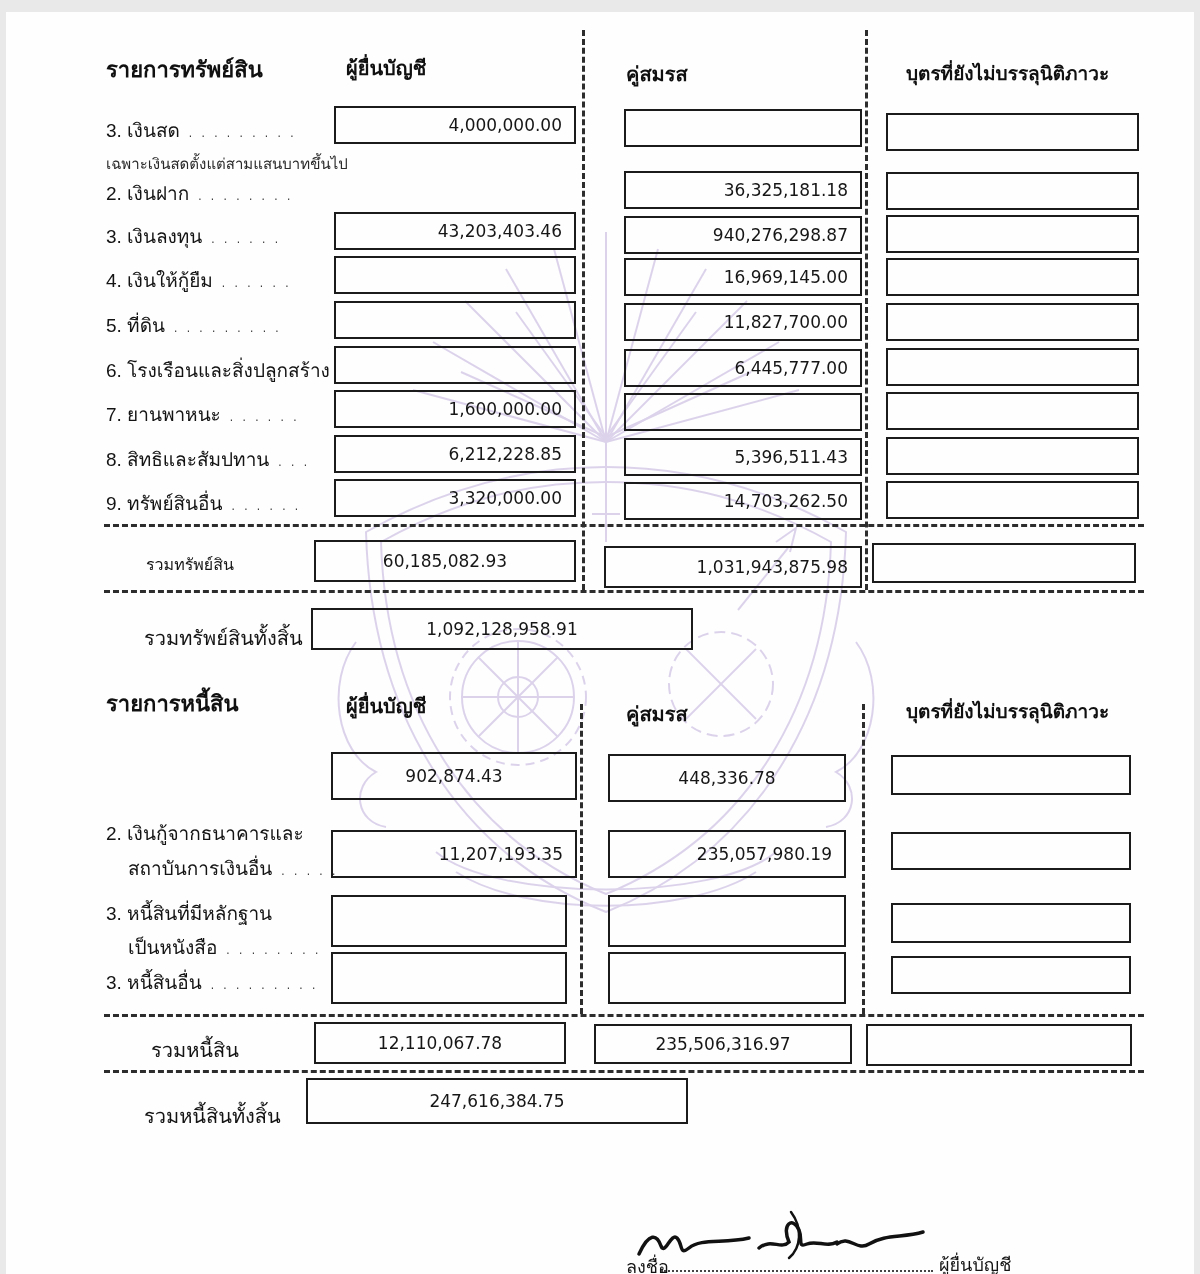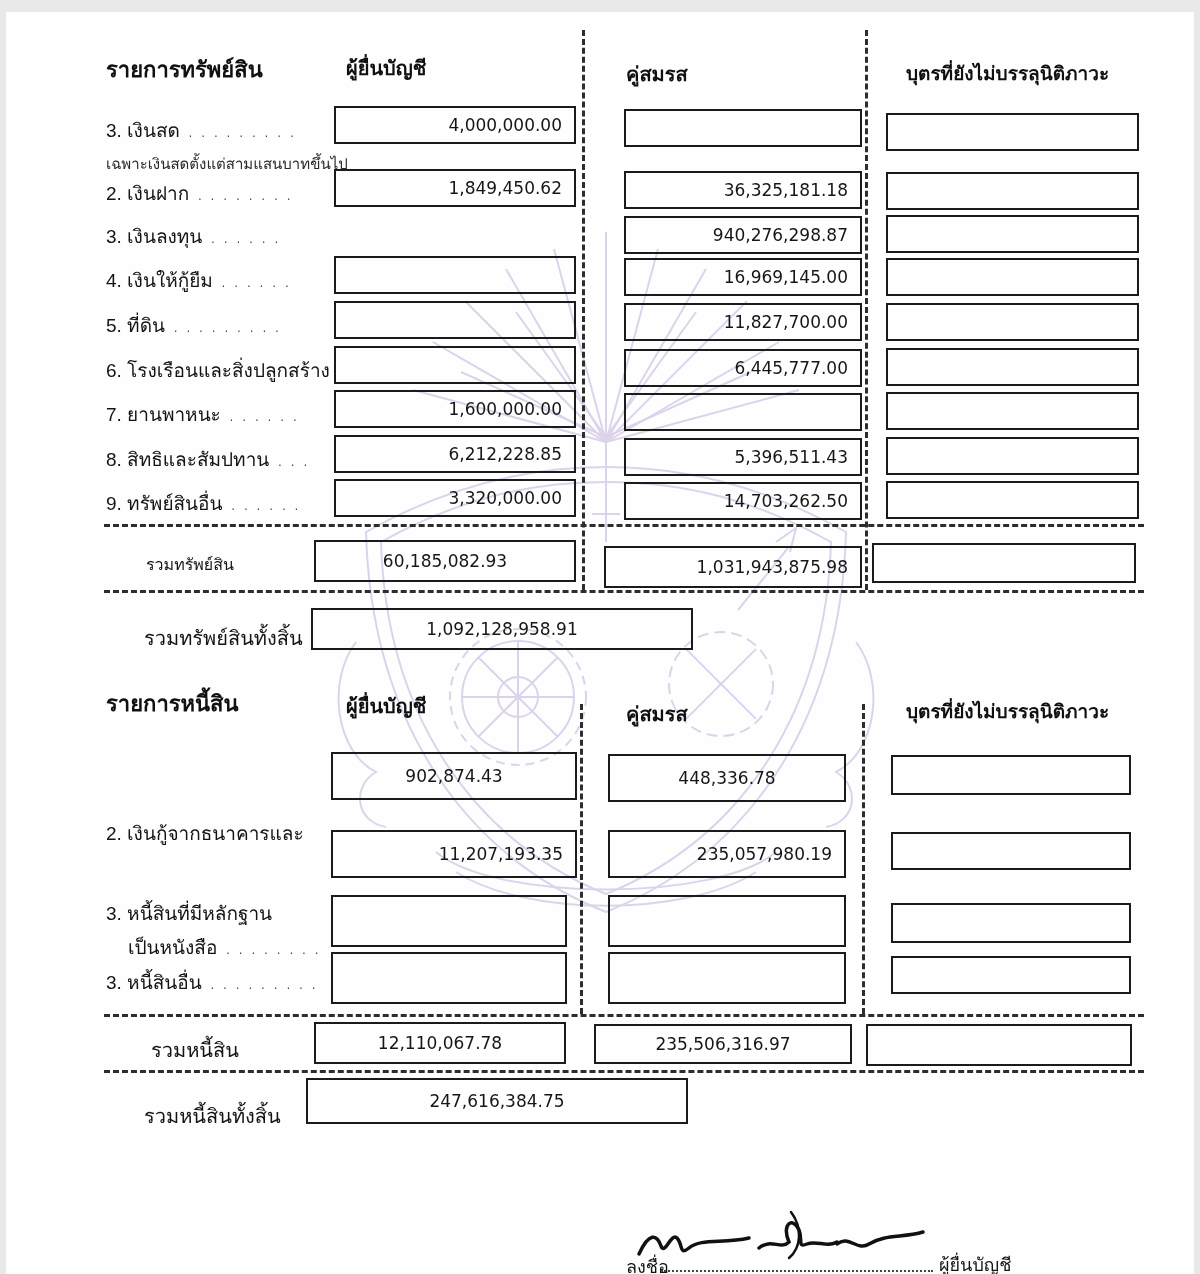--- a/index.html
+++ b/index.html
@@ -85,25 +85,25 @@
   <div class="vline" style="left:576px;top:18px;height:560px"></div>
   <div class="vline" style="left:859px;top:18px;height:560px"></div>
 
   <div class="lbl" style="left:100px;top:103px"><span>3. เงินสด</span><span class="dots">. . . . . . . . .</span></div>
   <div class="note" style="left:100px;top:140px">เฉพาะเงินสดตั้งแต่สามแสนบาทขึ้นไป</div>
   <div class="box" style="left:328px;top:94px;width:242px;height:38px">4,000,000.00</div>
   <div class="box" style="left:618px;top:97px;width:238px;height:38px"></div>
   <div class="box" style="left:880px;top:101px;width:253px;height:38px"></div>
 
   <div class="lbl" style="left:100px;top:166px"><span>2. เงินฝาก</span><span class="dots">. . . . . . . .</span></div>
-  <div class="box" style="left:328px;top:157px;width:242px;height:38px">1,849,450.62</div>
   <div class="box" style="left:618px;top:159px;width:238px;height:38px">36,325,181.18</div>
   <div class="box" style="left:880px;top:160px;width:253px;height:38px"></div>
 
   <div class="lbl" style="left:100px;top:209px"><span>3. เงินลงทุน</span><span class="dots">. . . . . .</span></div>
+  <div class="box" style="left:328px;top:200px;width:242px;height:38px">43,203,403.46</div>
   <div class="box" style="left:618px;top:204px;width:238px;height:38px">940,276,298.87</div>
   <div class="box" style="left:880px;top:203px;width:253px;height:38px"></div>
 
   <div class="lbl" style="left:100px;top:253px"><span>4. เงินให้กู้ยืม</span><span class="dots">. . . . . .</span></div>
   <div class="box" style="left:328px;top:244px;width:242px;height:38px"></div>
   <div class="box" style="left:618px;top:246px;width:238px;height:38px">16,969,145.00</div>
   <div class="box" style="left:880px;top:246px;width:253px;height:38px"></div>
 
   <div class="lbl" style="left:100px;top:298px"><span>5. ที่ดิน</span><span class="dots">. . . . . . . . .</span></div>
   <div class="box" style="left:328px;top:289px;width:242px;height:38px"></div>
@@ -146,20 +146,21 @@
   <div class="hdr" style="left:900px;top:684px;font-size:19px">บุตรที่ยังไม่บรรลุนิติภาวะ</div>
 
   <div class="vline" style="left:574px;top:692px;height:310px"></div>
   <div class="vline" style="left:856px;top:692px;height:310px"></div>
 
   <div class="box center" style="left:325px;top:740px;width:246px;height:48px">902,874.43</div>
   <div class="box center" style="left:602px;top:742px;width:238px;height:48px">448,336.78</div>
   <div class="box" style="left:885px;top:743px;width:240px;height:40px"></div>
 
   <div class="lbl" style="left:100px;top:806px">2. เงินกู้จากธนาคารและ</div>
+  <div class="lbl" style="left:122px;top:841px"><span>สถาบันการเงินอื่น</span><span class="dots">. . . . .</span></div>
   <div class="box" style="left:325px;top:818px;width:246px;height:48px">11,207,193.35</div>
   <div class="box" style="left:602px;top:818px;width:238px;height:48px">235,057,980.19</div>
   <div class="box" style="left:885px;top:820px;width:240px;height:38px"></div>
 
   <div class="lbl" style="left:100px;top:886px">3. หนี้สินที่มีหลักฐาน</div>
   <div class="lbl" style="left:122px;top:920px"><span>เป็นหนังสือ</span><span class="dots">. . . . . . . .</span></div>
   <div class="box" style="left:325px;top:883px;width:236px;height:52px"></div>
   <div class="box" style="left:602px;top:883px;width:238px;height:52px"></div>
   <div class="box" style="left:885px;top:891px;width:240px;height:40px"></div>
 

